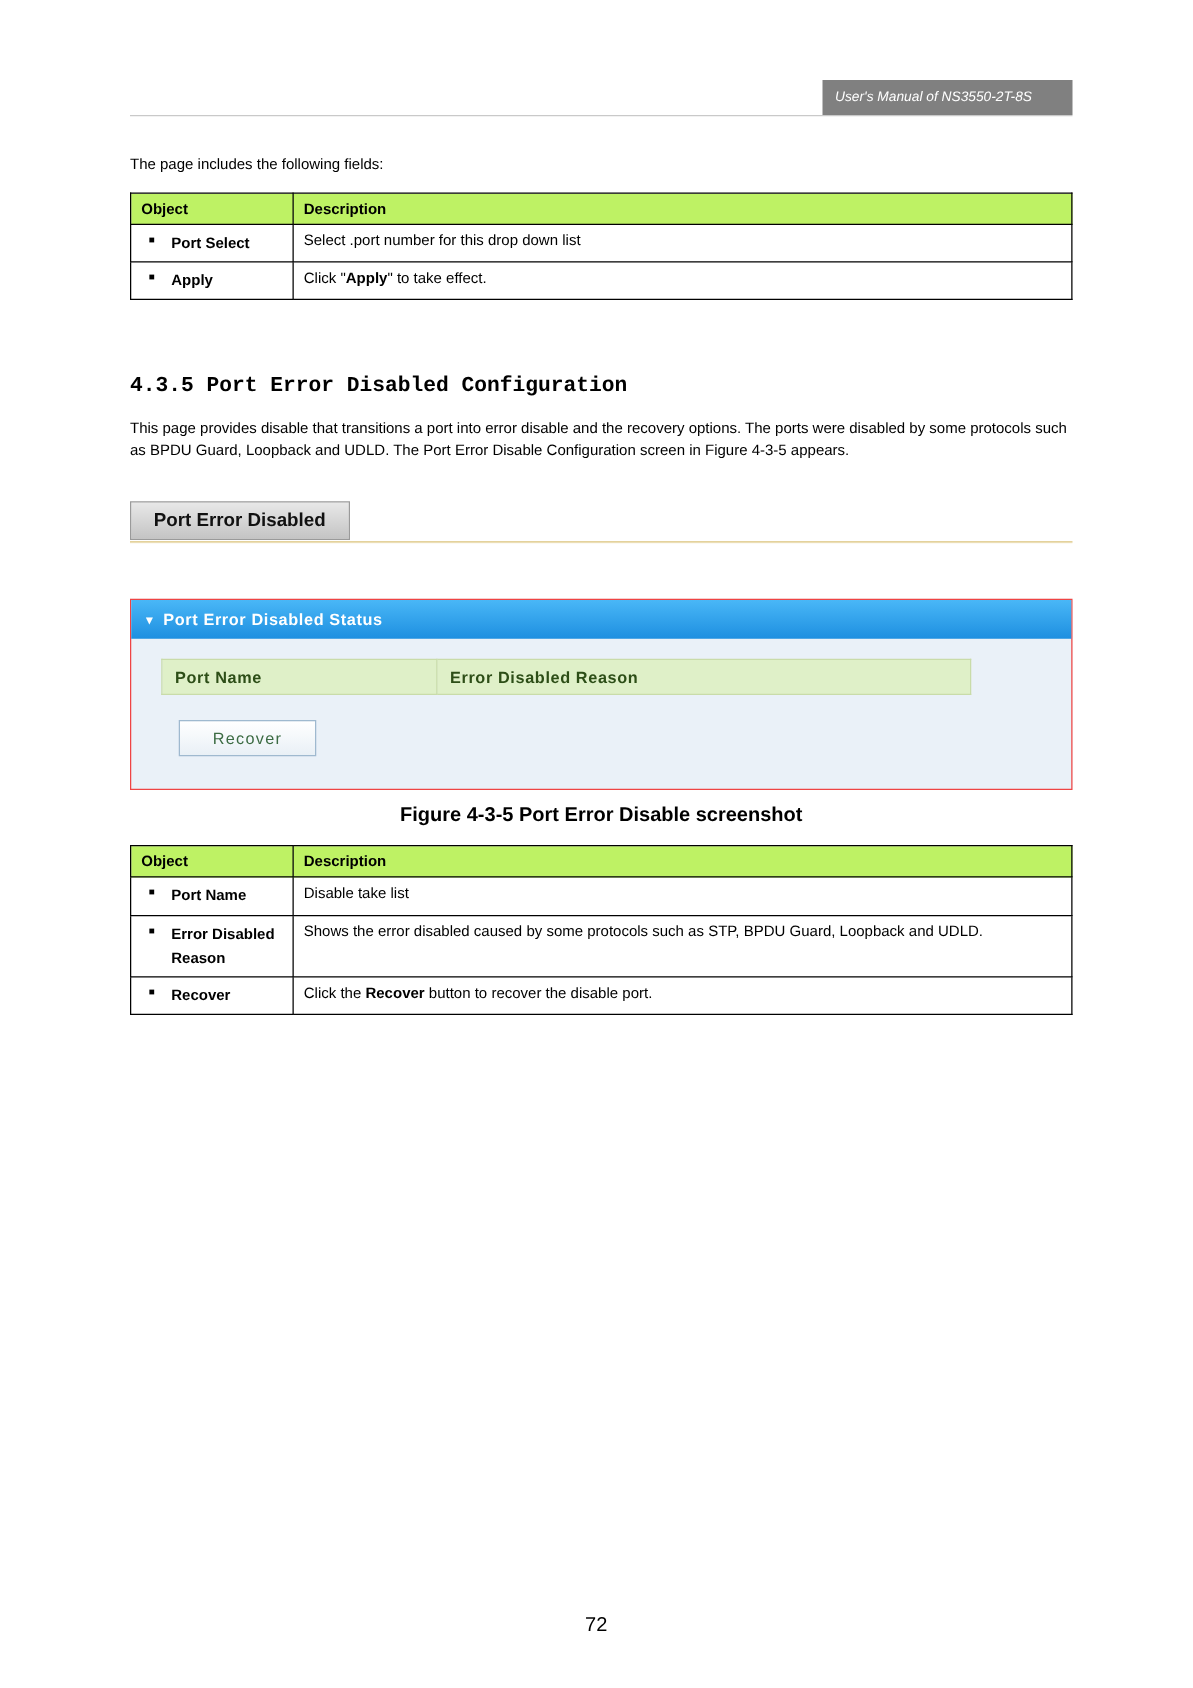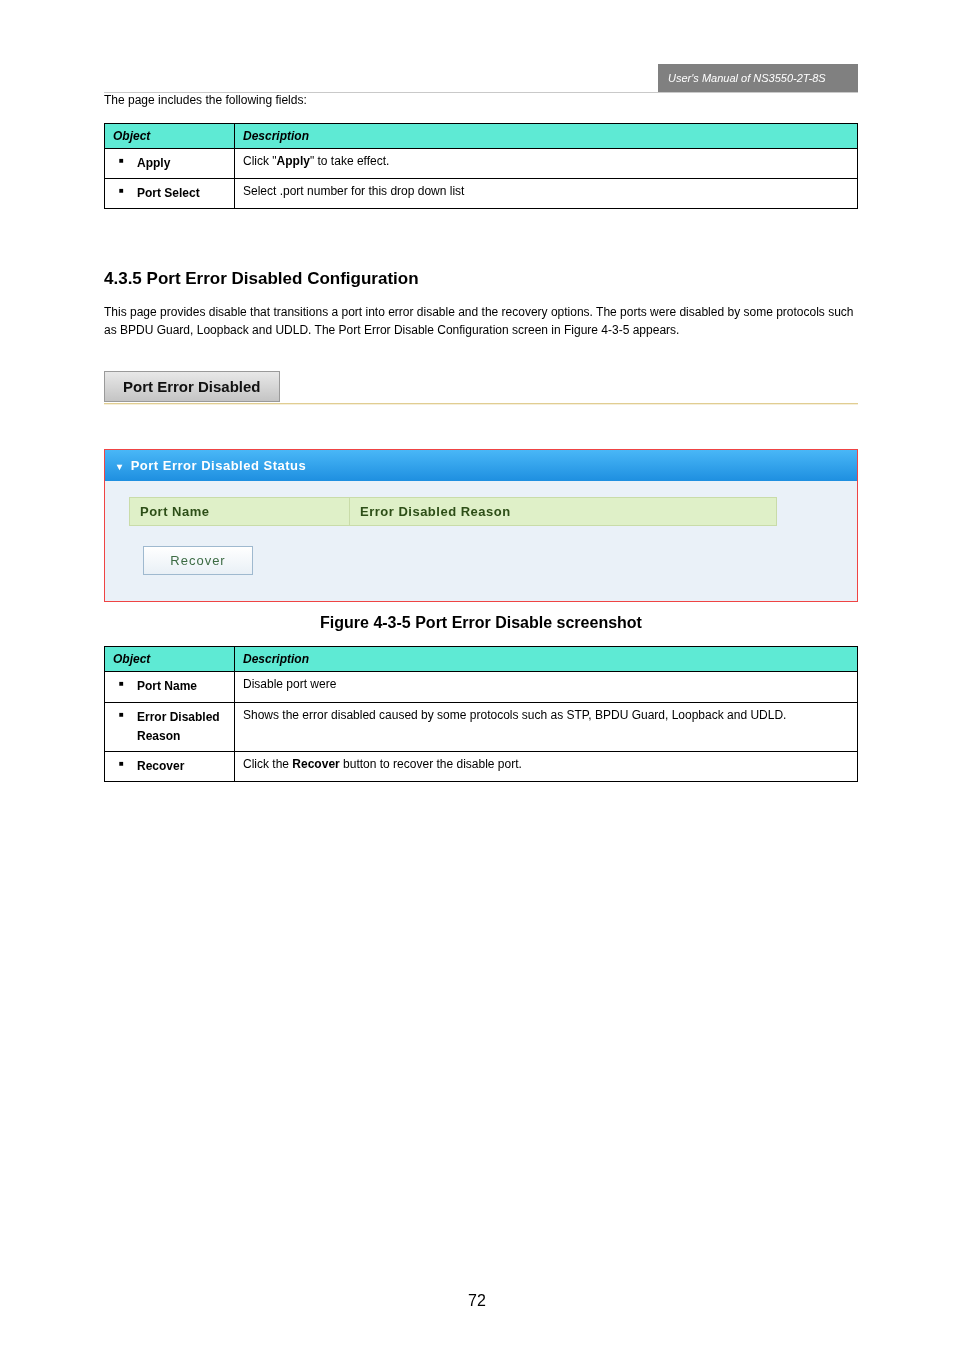--- a/index.html
+++ b/index.html
@@ -1,30 +1,30 @@
 <!DOCTYPE html>
 <html><head>
 <meta charset="utf-8">
 <style>
   * { box-sizing: border-box; margin: 0; padding: 0; }
   html, body { width: 954px; background: #ffffff; font-family: Arial, Helvetica, sans-serif; color: #000; }
-  .page { width: 954px; min-height: 1350px; position: relative; padding: 33px 96px 80px 104px; }
+  .page { width: 954px; min-height: 1350px; position: relative; padding: 64px 96px 80px 104px; }
   .header-bar { position: absolute; top: 64px; right: 96px; width: 200px; height: 28px; background: #808080; color: #ffffff; font-size: 11px; font-style: italic; line-height: 28px; padding-left: 10px; }
   .header-underline { position: absolute; top: 92px; left: 104px; right: 96px; height: 1px; background: #c9c9c9; }
   .body-text { font-size: 12px; line-height: 1.5; }
   .intro { margin-top: 58px; }
   table.spec { width: 100%; border-collapse: collapse; margin-top: 14px; }
   table.spec th, table.spec td { border: 1px solid #000; padding: 5px 8px; font-size: 12px; text-align: left; vertical-align: top; }
-  table.spec th { background: #5eead4; font-weight: bold; font-style: italic; }
+  table.spec th { background: #bef264; font-weight: bold; }
   table.spec td.obj { width: 130px; font-weight: bold; }
   table.spec .desc-bold { font-weight: bold; }
   ul.bullets { list-style: none; margin-top: 0; }
   ul.bullets li { font-size: 12px; line-height: 1.6; position: relative; padding-left: 24px; }
   ul.bullets li::before { content: "\25A0"; position: absolute; left: 6px; top: 0; font-size: 8px; line-height: 1.8; }
-  .section-num { font-size: 17px; font-weight: bold; }
+  .section-num { font-size: 17px; font-weight: bold; font-family: Liberation Mono, monospace; }
   .subsection { margin-top: 28px; }
   
   .ui-tab { display: inline-block; background: linear-gradient(#e8e8e8,#c4c4c4); border: 1px solid #9a9a9a; padding: 6px 18px; font-family: Arial, sans-serif; font-weight: bold; font-size: 15px; color: #111; }
   .ui-tab-underline { height: 2px; background: linear-gradient(#d7bd6d,#ffffff); margin-top: 1px; }
   .panel-wrap { margin-top: 44px; border: 1px solid #ef4444; background: #eaf1f8; padding: 0 0 18px 0; }
   .panel-title { background: linear-gradient(#49b7f7,#1e8fe0); color: #ffffff; font-weight: bold; font-size: 13px; padding: 8px 12px; letter-spacing: 0.5px; }
   .panel-title .caret { display: inline-block; margin-right: 4px; font-size: 10px; line-height: 1; vertical-align: middle; }
   .panel-inner { padding: 16px 24px 8px 24px; }
   .status-table { width: 92%; border-collapse: collapse; }
   .status-table th { background: #dff0c8; border: 1px solid #c9dca9; color: #2d4e17; font-weight: bold; font-size: 13px; text-align: left; padding: 6px 10px; letter-spacing: 0.5px; }
@@ -46,32 +46,32 @@
     <thead>
       <tr>
         <th class="obj">Object</th>
         <th>Description</th>
       </tr>
     </thead>
     <tbody>
       <tr>
         <td class="obj">
           <ul class="bullets">
+              <li>Port Select</li>
+            </ul>
+        </td>
+        <td>Select .port number for this drop down list</td>
+      </tr>
+      <tr>
+        <td class="obj">
+          <ul class="bullets">
               <li>Apply</li>
             </ul>
         </td>
         <td>Click "<span class="desc-bold">Apply</span>" to take effect.</td>
-      </tr>
-      <tr>
-        <td class="obj">
-          <ul class="bullets">
-              <li>Port Select</li>
-            </ul>
-        </td>
-        <td>Select .port number for this drop down list</td>
       </tr>
     </tbody>
   </table>
 
   <div class="subsection" style="margin-top:60px;">
     <p class="section-num">
       <span>4.3.5</span>&nbsp;<span>Port Error Disabled Configuration</span>
     </p>
     <p class="body-text" style="margin-top:14px;">This page provides disable that transitions a port into error disable and the recovery options. The ports were disabled by some protocols such as BPDU Guard, Loopback and UDLD. The Port Error Disable Configuration screen in Figure 4-3-5 appears.</p>
   </div>
@@ -111,21 +111,21 @@
         <th>Description</th>
       </tr>
     </thead>
     <tbody>
       <tr>
         <td class="obj">
           <ul class="bullets">
               <li>Port Name</li>
             </ul>
         </td>
-        <td>Disable port were</td>
+        <td>Disable take list</td>
       </tr>
       <tr>
         <td class="obj">
           <ul class="bullets">
               <li>Error Disabled Reason</li>
             </ul>
         </td>
         <td>Shows the error disabled caused by some protocols such as STP, BPDU Guard, Loopback and UDLD.</td>
       </tr>
       <tr>

